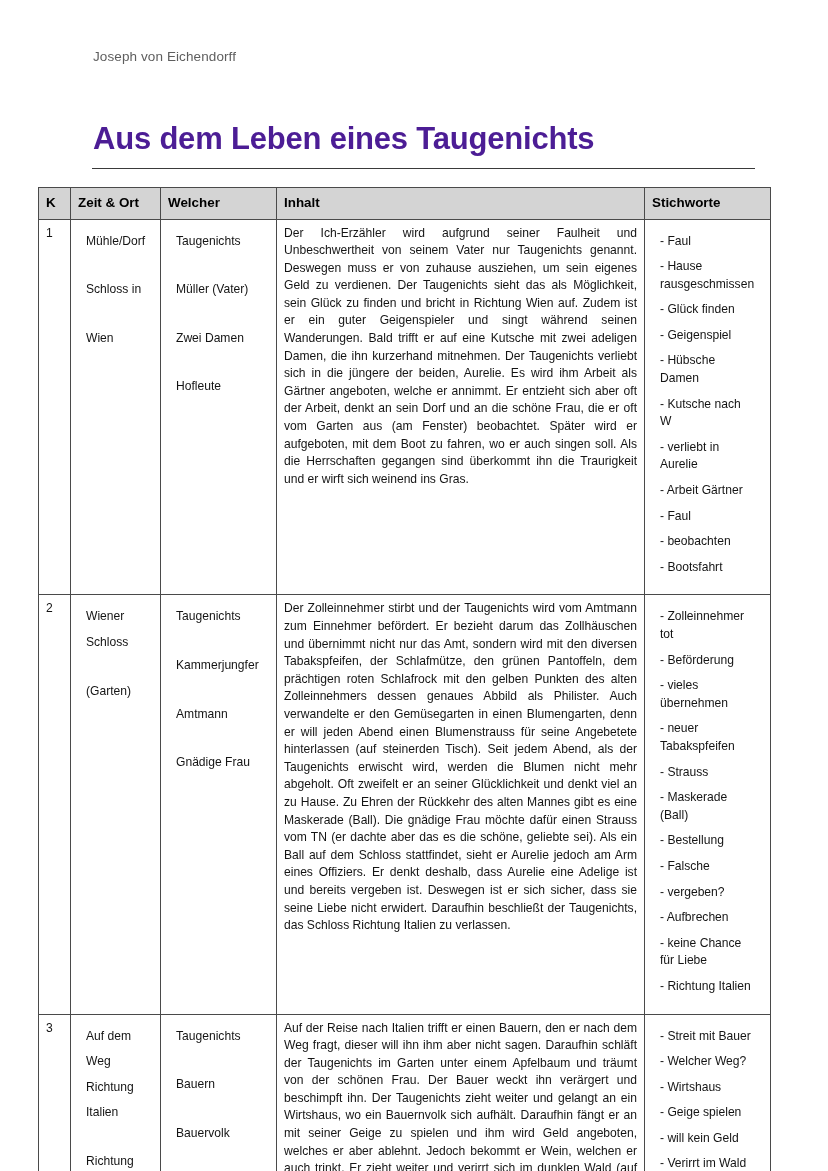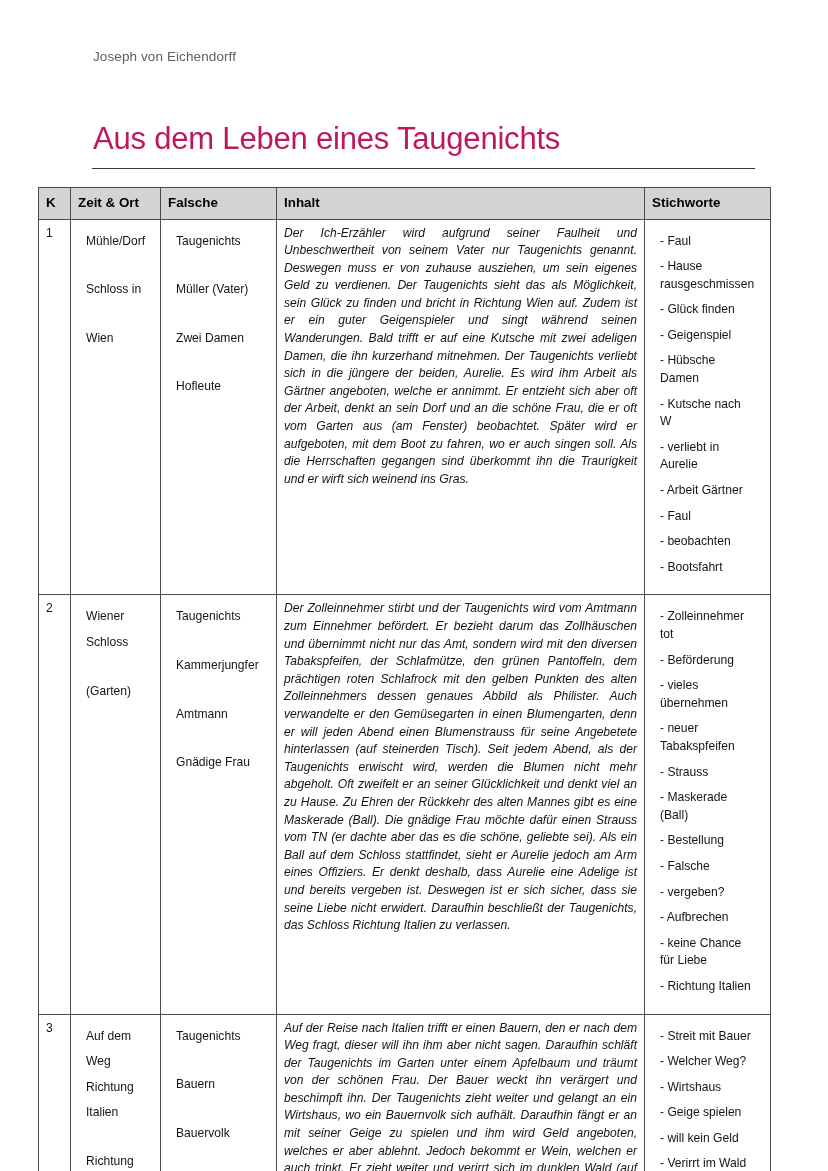--- a/index.html
+++ b/index.html
@@ -31,22 +31,22 @@
     font-size: 13.5px;
     color: #5e5e5e;
     letter-spacing: 0.1px;
     line-height: 1.3;
   }
   .doc-title {
     position: absolute;
     left: 93px;
     top: 100px;
     font-size: 31px;
-    font-weight: normal;
-    color: #be185d;
+    font-weight: bold;
+    color: #4c1d95;
     letter-spacing: -0.2px;
     line-height: 1.15;
   }
   .rule {
     position: absolute;
     left: 92px;
     top: 168px;
     width: 663px;
     height: 0;
     border-top: 1.4px solid #3a3a3a;
@@ -97,21 +97,20 @@
   }
   td.col-inhalt {
     text-align: left;
     padding-right: 10px;
     hyphens: none;
   }
   td.col-inhalt p {
     margin: 0;
     text-align: justify;
     text-justify: inter-word;
-    font-style: italic;
   }
 
   .stack-line {
     display: block;
     margin: 8px;
   }
   .stack-gap {
     display: block;
     height: 15px;
   }
@@ -138,21 +137,21 @@
         <col class="c-k">
           <col class="c-zo">
           <col class="c-pe">
           <col class="c-in">
           <col class="c-st">
       </colgroup>
       <thead>
         <tr>
           <th>K</th>
           <th>Zeit &amp; Ort</th>
-          <th>Falsche</th>
+          <th>Welcher</th>
           <th>Inhalt</th>
           <th>Stichworte</th>
         </tr>
       </thead>
       <tbody id="table-body">
           <tr>
             <td class="col-k">1</td>
             <td class="col-zeit">
               <span class="stack-line">Mühle/Dorf</span>
               <span class="stack-gap"></span>

